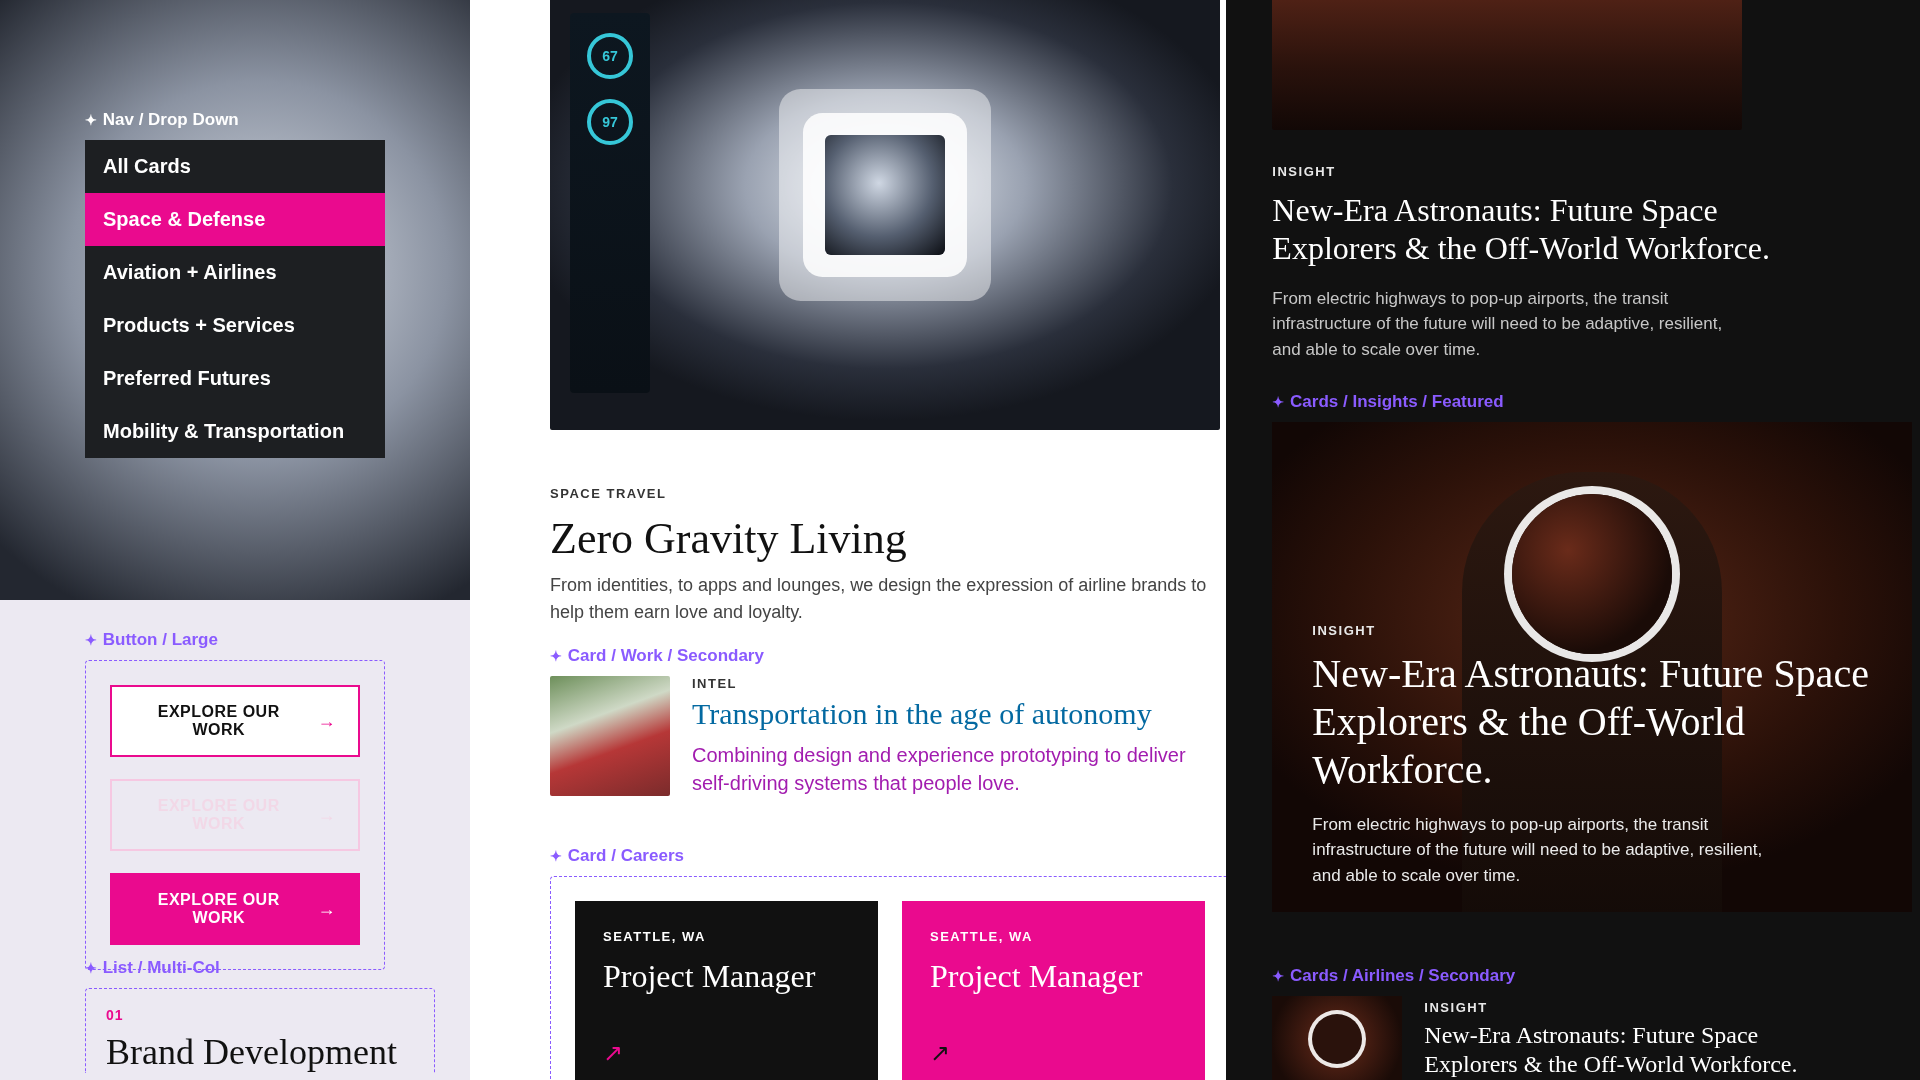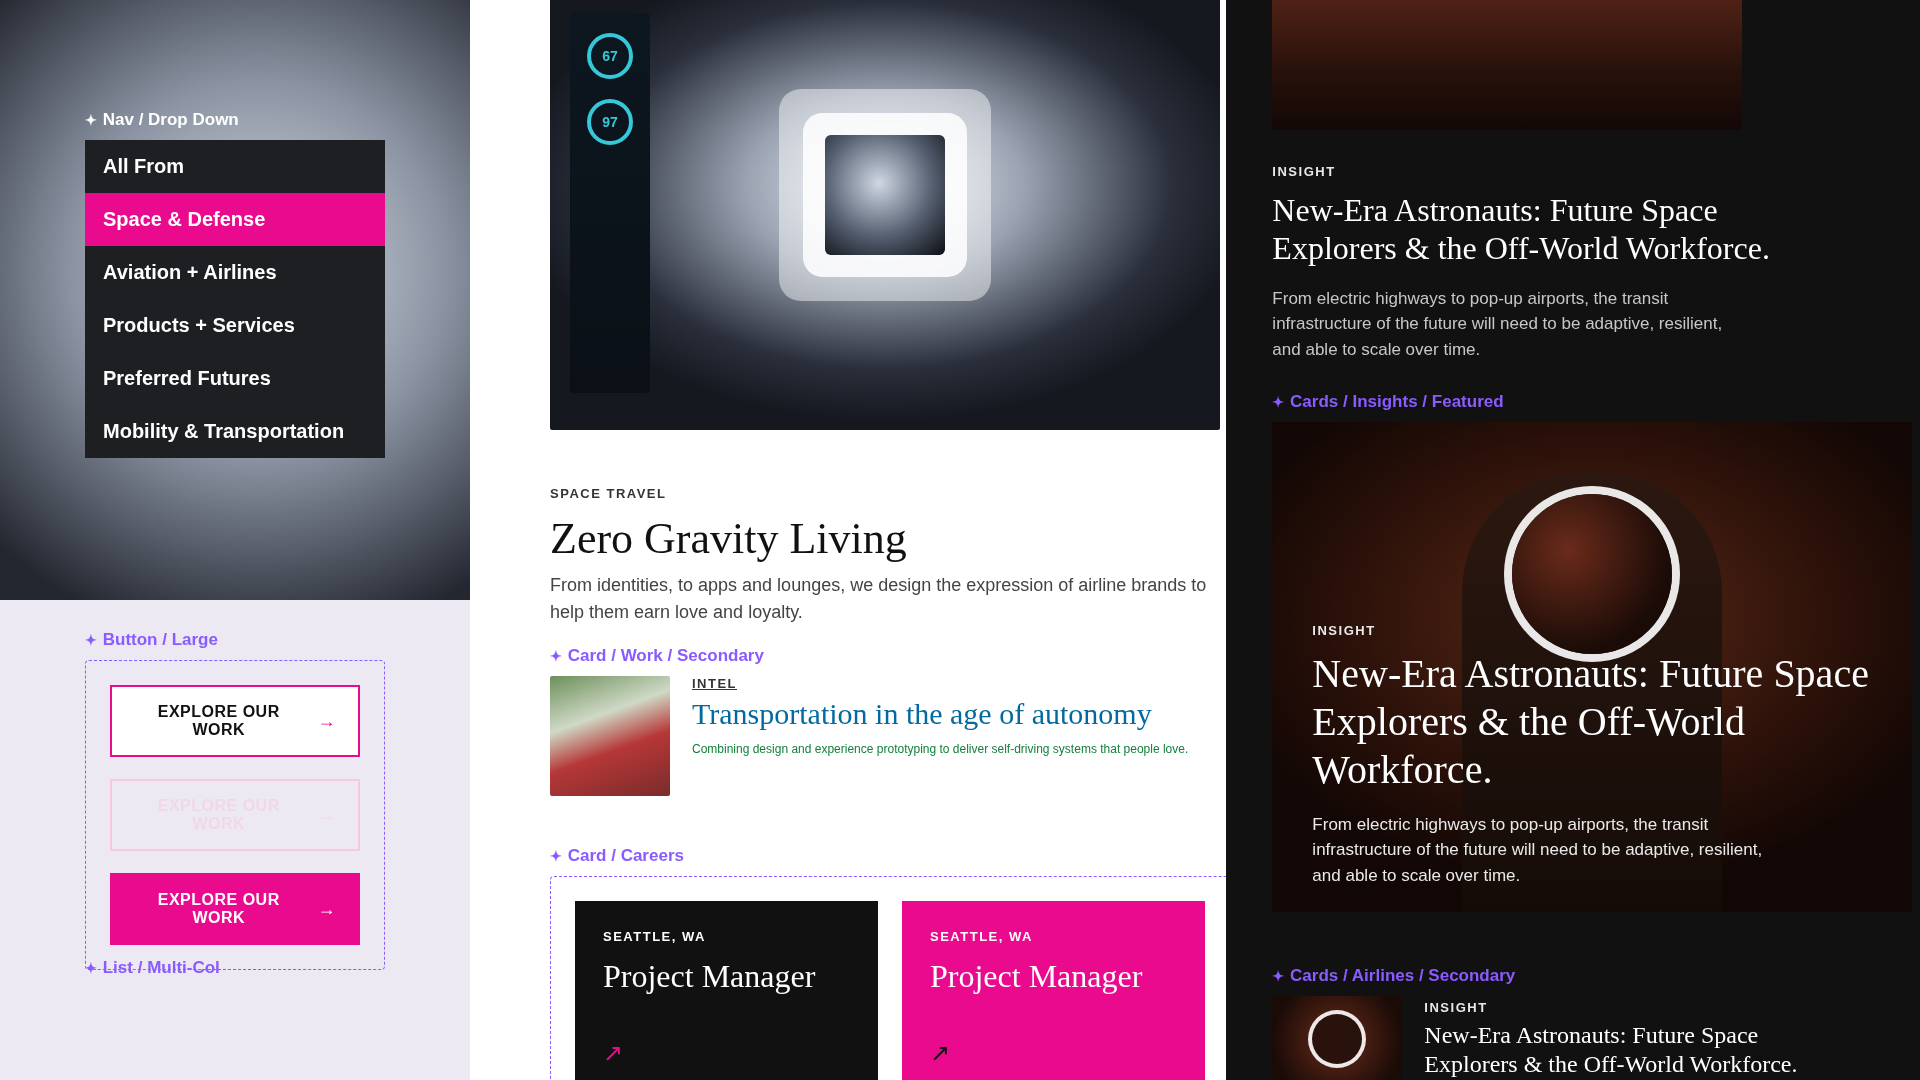--- a/index.html
+++ b/index.html
@@ -217,29 +217,29 @@
     left: 80px;
     top: 646px;
     width: 680px;
   }
   .sec-row { display: flex; gap: 22px; margin-top: 10px; }
   .sec-thumb {
     width: 120px; height: 120px; flex: none;
     background: linear-gradient(160deg,#6d8f5a 0%, #cfd9c6 35%, #b63737 60%, #7a2b2b 100%);
     border-radius: 2px;
   }
-  .sec-text .kicker { margin-top: 0; text-decoration: underline; }
+  .sec-text .kicker { margin-top: 0; }
   .sec-text .serif-title-sm {
     font-family: Georgia, serif;
     font-size: 30px;
     color: #0369a1;
     margin-top: 6px;
   }
   .sec-text .desc {
-    font-size: 12px; color: #15803d; line-height: 1.4; margin-top: 10px; max-width: 500px;
+    font-size: 20px; color: #a21caf; line-height: 1.4; margin-top: 10px; max-width: 500px;
   }
 
   .mid-careers {
     position: absolute;
     left: 80px;
     top: 846px;
     width: 680px;
   }
   .careers-frame {
     border: 1.5px dashed #8a5bff;
@@ -341,21 +341,21 @@
 <div class="canvas">
 
   <div class="col-left">
     <div class="hero-bg">
       <div class="nav-block">
         <div class="comp-label">
           <span class="diamond">✦</span>
           <span>Nav / Drop Down</span>
         </div>
         <div class="dropdown">
-          <div class="item">All From</div>
+          <div class="item">All Cards</div>
           <div class="item active">Space &amp; Defense</div>
           <div class="item">Aviation + Airlines</div>
           <div class="item">Products + Services</div>
           <div class="item">Preferred Futures</div>
           <div class="item">Mobility &amp; Transportation</div>
         </div>
       </div>
     </div>
 
     <div class="btn-block">
@@ -377,20 +377,24 @@
           <span class="arrow">→</span>
         </button>
       </div>
     </div>
 
     <div class="list-block">
       <div class="comp-label">
         <span class="diamond">✦</span>
         <span>List / Multi-Col</span>
       </div>
+      <div class="frame">
+        <div class="list-num">01</div>
+        <div class="list-title">Brand Development</div>
+      </div>
     </div>
   </div>
 
   <div class="col-mid">
     <div class="mid-hero">
       <div class="mid-hero-img">
         <div class="panel-gauge">
           <div class="gauge-ring">67</div>
           <div class="gauge-ring">97</div>
         </div>

